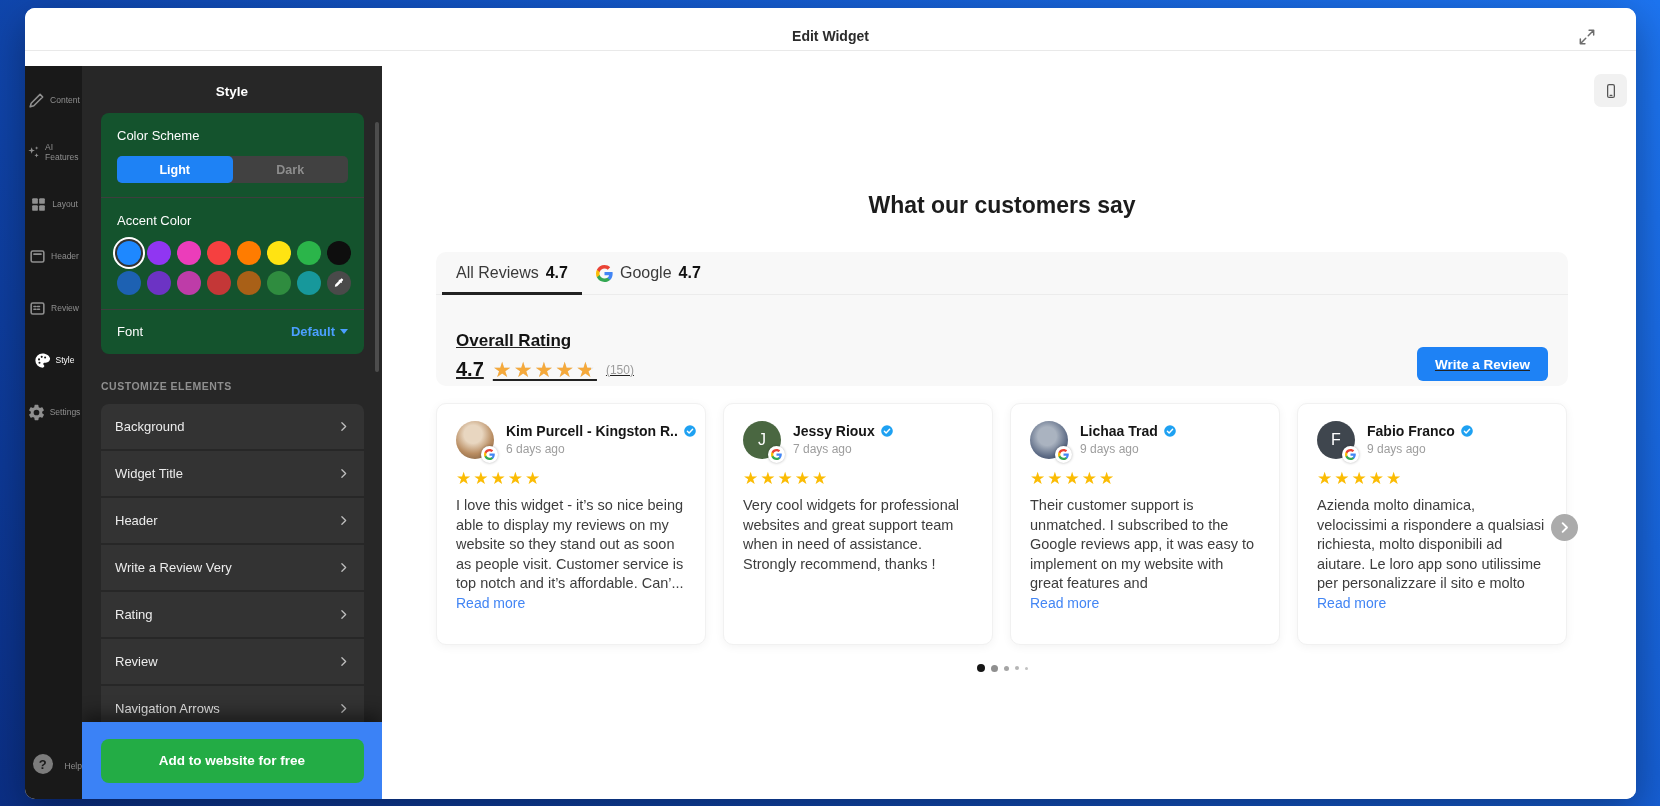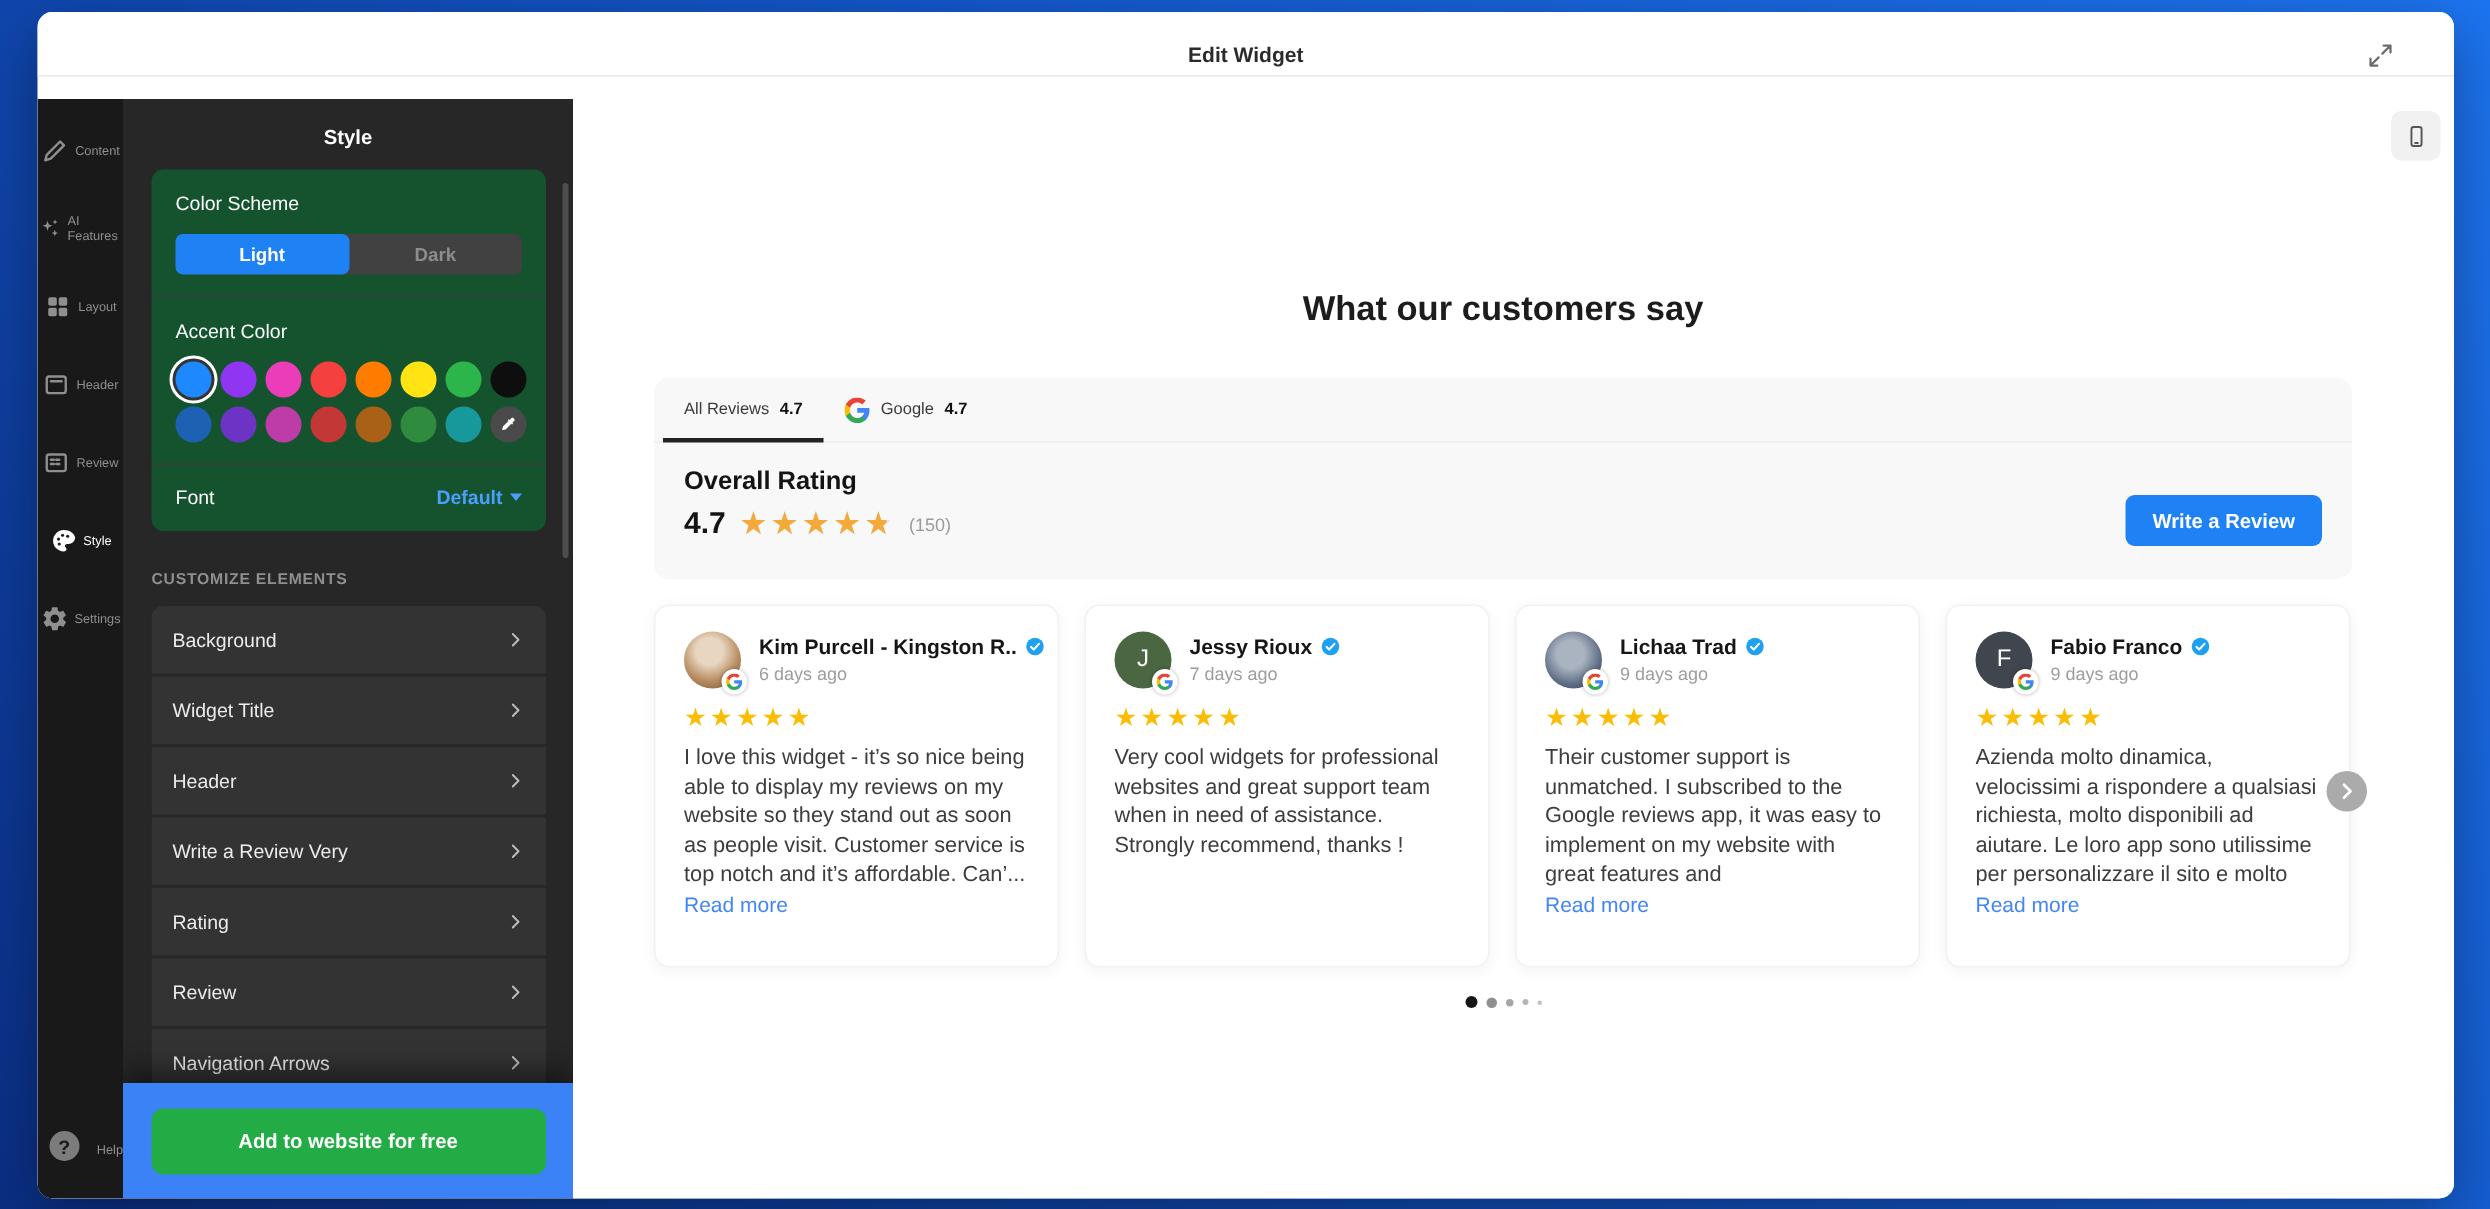--- a/index.html
+++ b/index.html
@@ -65,35 +65,35 @@
 
   
   .preview { position:absolute; left:357px; top:58px; right:0; bottom:0; background:#fff; }
   .mobile-btn { position:absolute; right:9px; top:8px; width:33px; height:33px; background:#f1f1f1;
     border-radius:7px; display:flex; align-items:center; justify-content:center; cursor:pointer; }
   .widget-wrap { position:absolute; left:54px; top:0; width:1132px; }
   .widget-title { margin-top:126px; text-align:center; font-size:23px; font-weight:700; color:#1c1c1c; }
 
   .header-card { margin-top:33px; height:134px; background:#f8f8f8; border-radius:10px; }
   .tabs { height:43px; border-bottom:1px solid #ececec; display:flex; padding:0 6px; }
-  .tab { display:flex; align-items:center; gap:7px; padding:0 14px; font-size:11px; color:#3a3a3a;
+  .tab { display:flex; align-items:center; gap:7px; padding:0 14px; font-size:16px; color:#3a3a3a;
     position:relative; cursor:pointer; }
   .tab.active::after { content:""; position:absolute; left:0; right:0; bottom:-1px; height:3px; background:#222; }
   .tab-rating { font-weight:700; color:#111; }
   .gsvg { width:17px; height:17px; }
-  .rating-row { display:flex; align-items:center; justify-content:space-between; padding:13px 20px 0; }
+  .rating-row { display:flex; align-items:flex-end; justify-content:space-between; padding:13px 20px 0;text-decoration:underline; }
   .overall-label { font-size:17px; font-weight:700; color:#141414; }
   .overall-line { margin-top:7px; display:flex; align-items:center; gap:9px; }
   .overall-value { font-size:20px; font-weight:700; color:#141414; }
   .big-stars { position:relative; font-size:21px; letter-spacing:2px; color:#e0e0e0;
     line-height:1; white-space:nowrap; }
   .big-stars .fill { position:absolute; left:0; top:0; overflow:hidden; width:94%;
     color:var(--star-header); white-space:nowrap; }
   .overall-count { font-size:12px; color:#9b9b9b; }
-  .write-btn { margin-top:22px; height:34px; padding:0 18px; border:none; border-radius:6px;
+  .write-btn { margin-top:39px; height:34px; padding:0 18px; border:none; border-radius:6px;
     background:var(--accent); color:#fff; font-family:inherit; font-size:13.5px; font-weight:700; cursor:pointer; }
 
   .cards { margin-top:17px; display:flex; gap:17px; }
   .card { width:270px; height:242px; background:#fff; border:1px solid #f1f1f1; border-radius:10px;
     box-shadow:0 2px 10px rgba(0,0,0,.05); padding:17px 19px; }
   .card-head { display:flex; gap:12px; }
   .avatar { position:relative; width:38px; height:38px; flex:none; }
   .avatar-circle { width:38px; height:38px; border-radius:50%; display:flex; align-items:center;
     justify-content:center; color:#fff; font-size:16px; }
   .av-photo-1 { background:radial-gradient(circle at 45% 35%,#e8d6c0 0 28%,#b98d62 60%,#6d5136 100%); }

